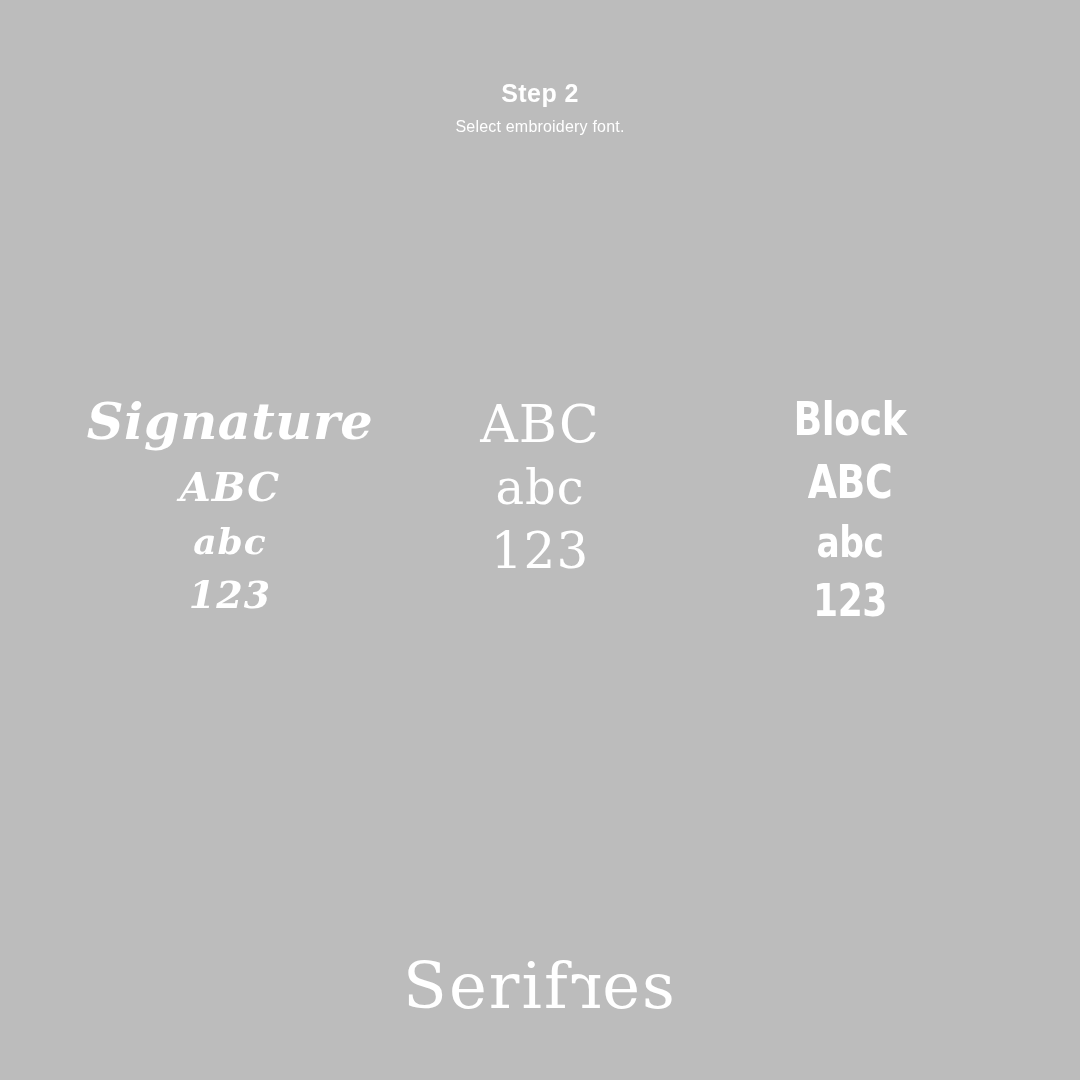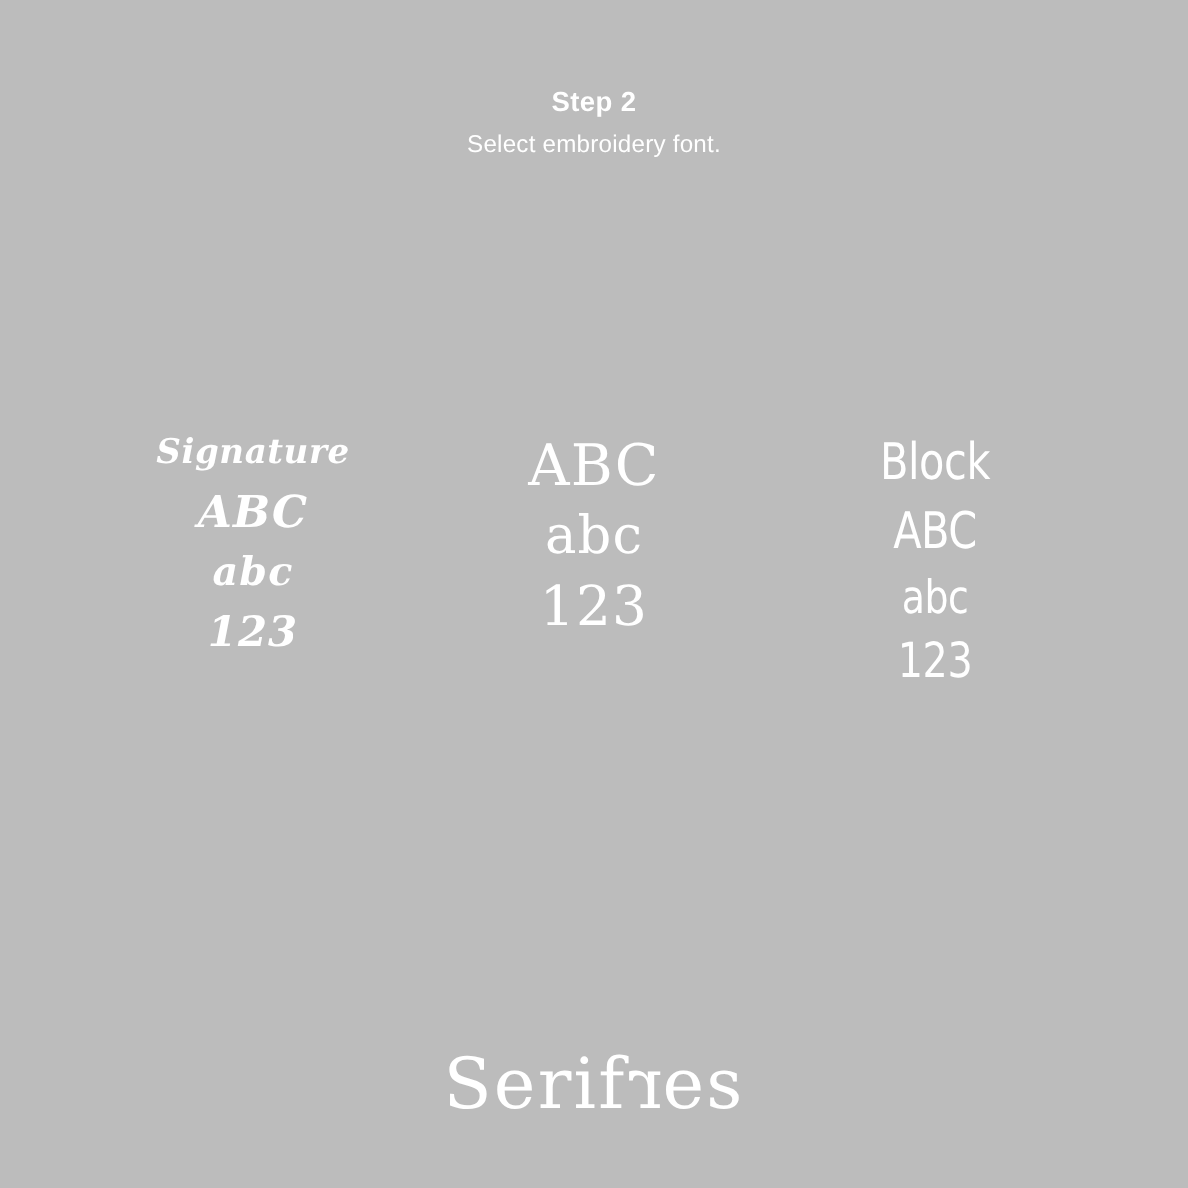--- a/index.html
+++ b/index.html
@@ -32,21 +32,21 @@
   }
   .step-title {
     font-size: 25px;
     font-weight: 700;
     letter-spacing: 0.4px;
     line-height: 1.2;
     margin: 0;
     color: #ffffff;
   }
   .step-subtitle {
-    font-size: 22px;
+    font-size: 16px;
     font-weight: 400;
     letter-spacing: 0.2px;
     line-height: 1.35;
     margin: 8px 0 0 0;
     color: #ffffff;
   }
 
   
   .options {
     position: absolute;
@@ -71,21 +71,21 @@
     line-height: 1.12;
   }
 
   
   .option-signature {
     font-family: "DejaVu Serif", serif;
     font-style: italic;
     font-weight: 700;
   }
   .option-signature .name {
-    font-size: 31px;
+    font-size: 51px;
     letter-spacing: 0.5px;
     margin-bottom: 16px;
   }
   .option-signature .sample {
     font-size: 40px;
     letter-spacing: 1px;
     margin-bottom: 12px;
   }
   .option-signature .sample.s-abc { font-size: 40px; }
   .option-signature .sample.s-abclower { font-size: 36px; }
@@ -105,21 +105,21 @@
     font-size: 52px;
     letter-spacing: 1px;
     margin-bottom: 8px;
   }
   .option-serif .sample.s-abclower { font-size: 48px; }
   .option-serif .sample.s-123 { font-size: 50px; }
 
   
   .option-block {
     font-family: "DejaVu Sans", sans-serif;
-    font-weight: 400;
+    font-weight: 700;
   }
   .option-block .name {
     font-size: 46px;
     letter-spacing: -0.5px;
     transform: scaleX(0.82);
     margin-bottom: 14px;
   }
   .option-block .sample {
     font-size: 46px;
     letter-spacing: -0.5px;

